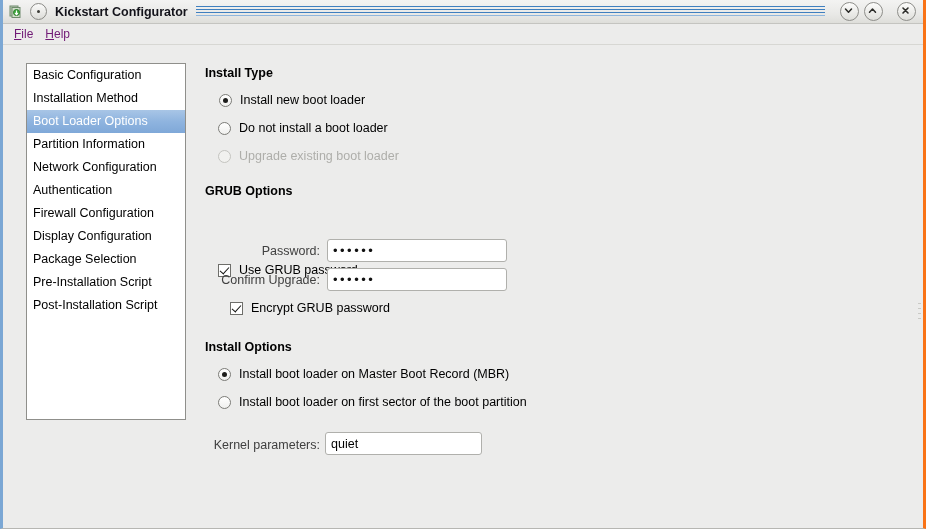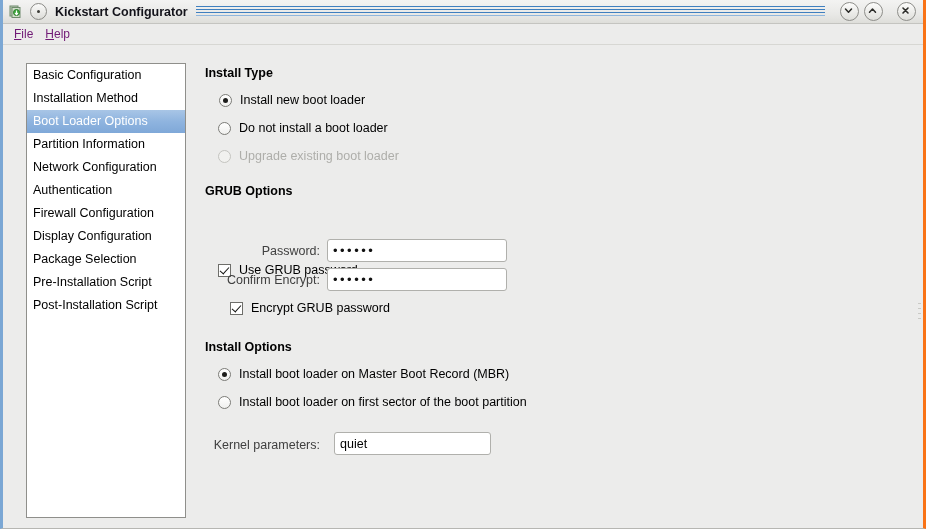--- a/index.html
+++ b/index.html
@@ -130,21 +130,21 @@
     height: 483px;
     padding: 0;
   }
 
   
   #sidebar {
     position: absolute;
     left: 23px;
     top: 18px;
     width: 160px;
-    height: 455px;
+    height: 357px;
     background: #ffffff;
     border: 1px solid #8f8f8b;
     box-sizing: border-box;
     overflow: hidden;
   }
   .side-item {
     height: 23px;
     line-height: 23px;
     padding-left: 6px;
     font-size: 12.5px;
@@ -361,21 +361,21 @@
       <div class="opt-row" style="left:13px; top:170px;margin-top:48px;">
         <span class="checkbox checked"></span>
         <span class="opt-label">Use GRUB password</span>
       </div>
 
       <div class="field-label" style="left:0px; top:199px; width:115px;">Password:</div>
       <div class="textfield" style="left:122px; top:194px; width:180px; height:23px;">
         <span class="dots">••••••</span>
       </div>
 
-      <div class="field-label" style="left:0px; top:228px; width:115px;">Confirm Encrypt:</div>
+      <div class="field-label" style="left:0px; top:228px; width:115px;">Confirm Upgrade:</div>
       <div class="textfield" style="left:122px; top:223px; width:180px; height:23px;">
         <span class="dots">••••••</span>
       </div>
 
       <div class="opt-row" style="left:25px; top:256px;">
         <span class="checkbox checked"></span>
         <span class="opt-label">Encrypt GRUB password</span>
       </div>
 
       <div class="section-title" style="left:0px; top:295px;">Install Options</div>
@@ -384,21 +384,21 @@
         <span class="radio checked"></span>
         <span class="opt-label">Install boot loader on Master Boot Record (MBR)</span>
       </div>
 
       <div class="opt-row" style="left:13px; top:350px;">
         <span class="radio"></span>
         <span class="opt-label">Install boot loader on first sector of the boot partition</span>
       </div>
 
       <div class="field-label" style="left:0px; top:393px; width:115px;">Kernel parameters:</div>
-      <div class="textfield" style="left:129px; top:387px; width:157px; height:23px;">
+      <div class="textfield" style="left:120px; top:387px; width:157px; height:23px;">
         <span>quiet</span>
       </div>
     </div>
 
     <div id="edge-ticks">
       <i></i>
         <i></i>
         <i></i>
         <i></i>
     </div>

